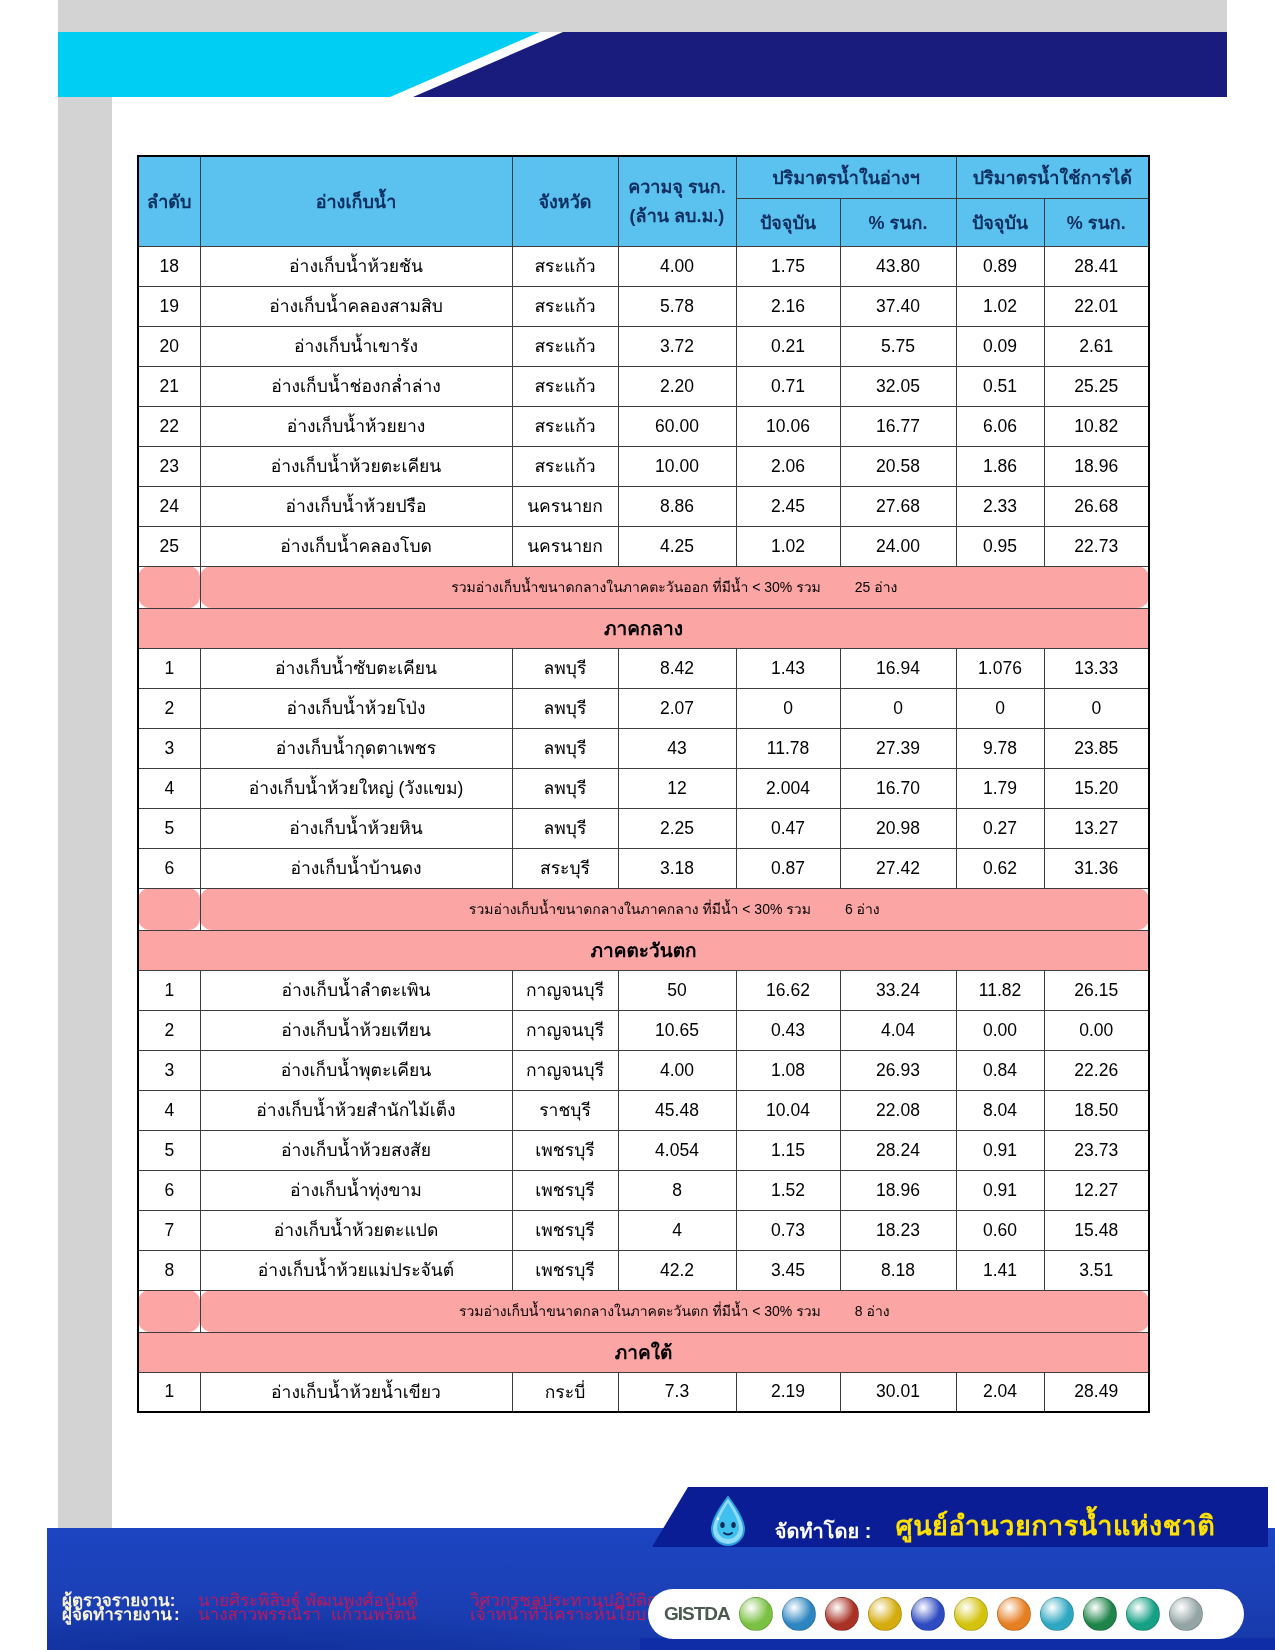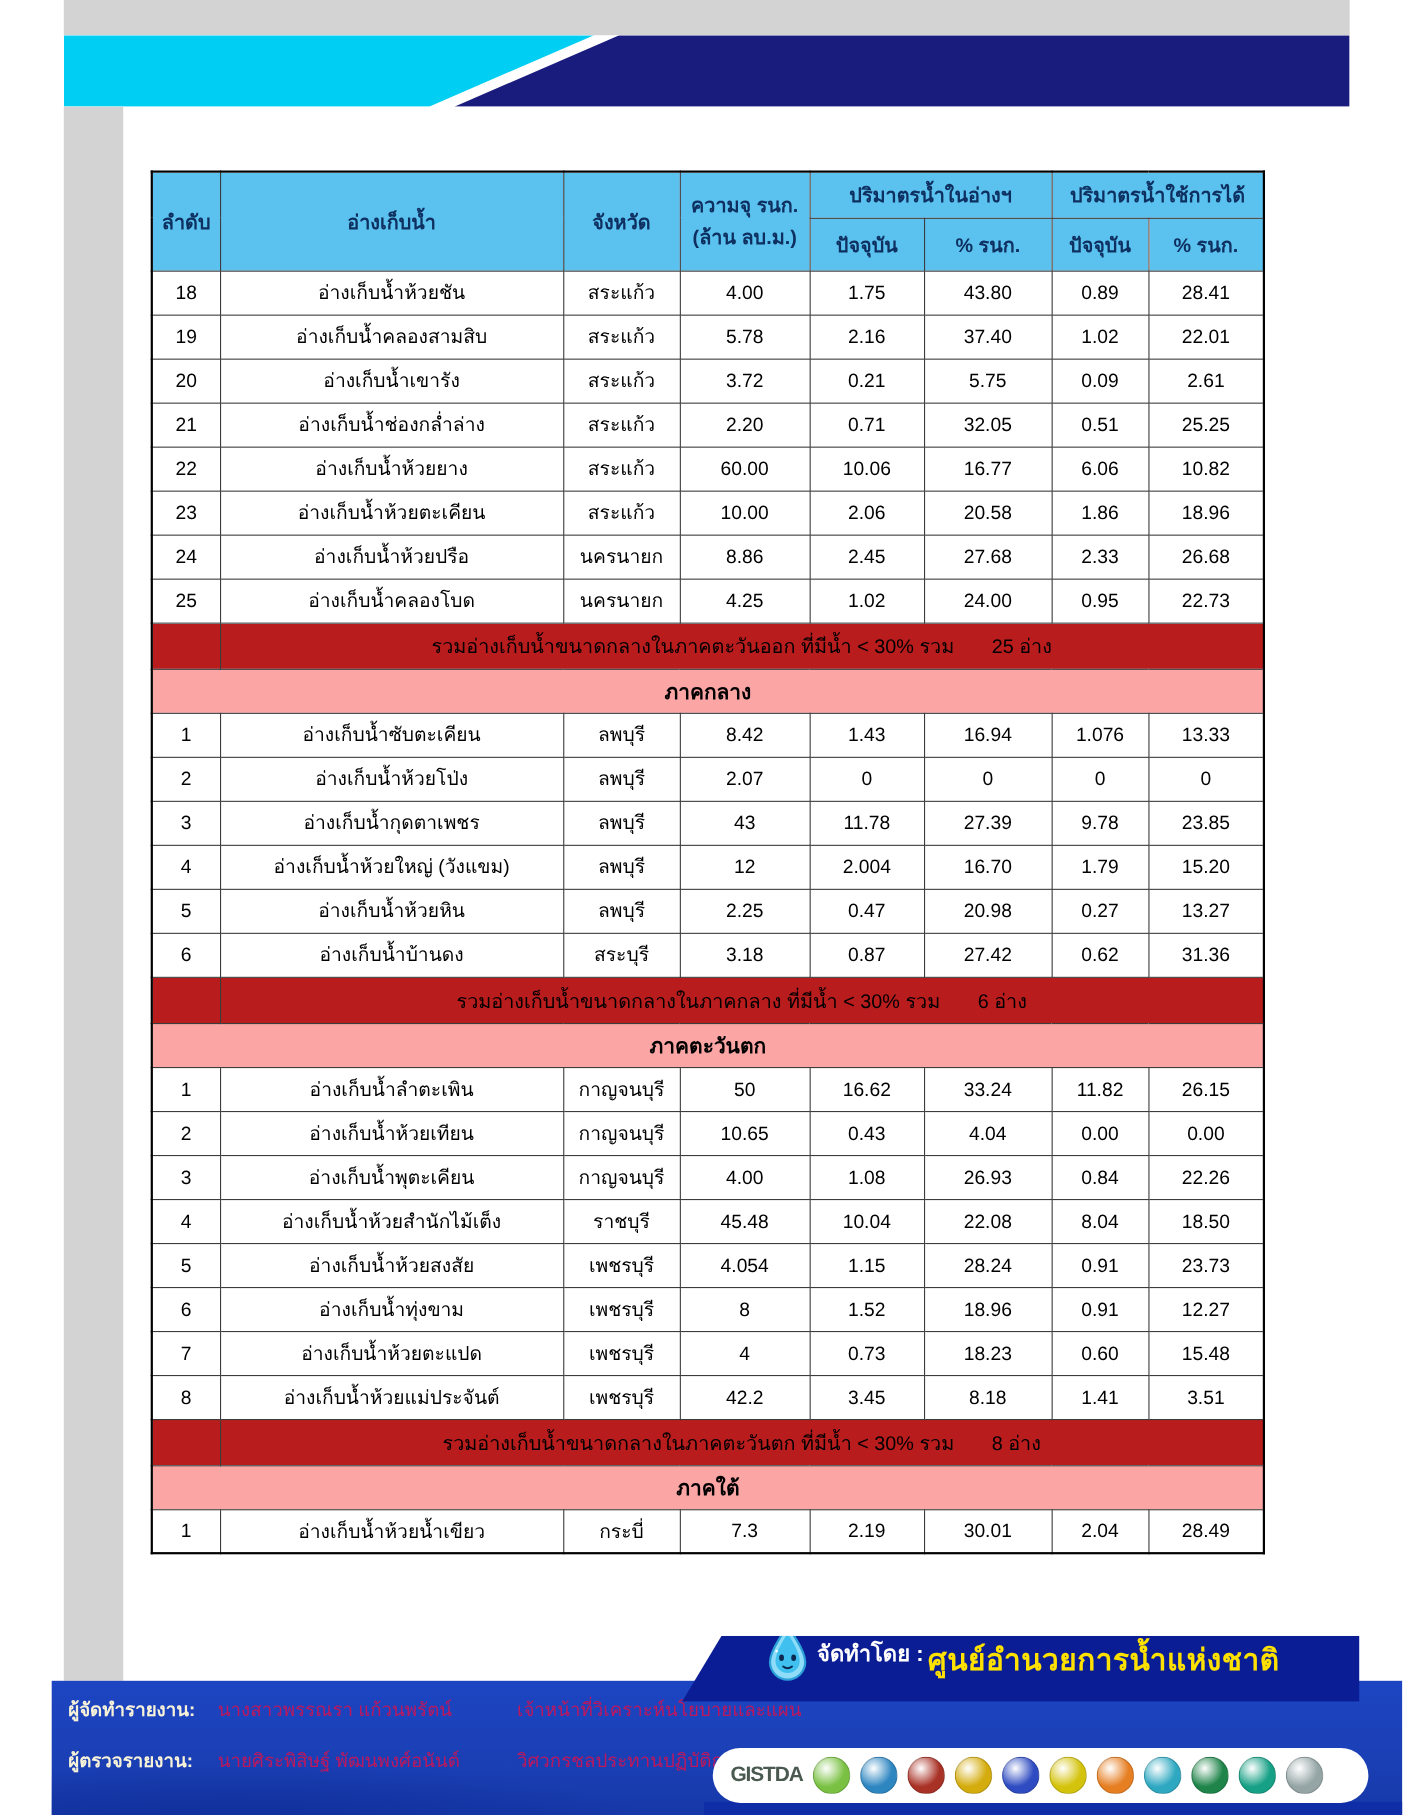--- a/index.html
+++ b/index.html
@@ -21,39 +21,39 @@
 
   
   .table-wrap { position:absolute; left:137px; top:155px; width:1011px; }
   table.res { border-collapse:collapse; width:1011px; table-layout:fixed;
               border:2px solid #000; font-size:17.5px; }
   table.res td, table.res th { border:1px solid #3c3c3c; text-align:center; vertical-align:middle; padding:0 4px; overflow:hidden; }
   thead th { background:#5bc2f0; color:#0e3060; font-weight:bold; font-size:18px; height:42px; }
   thead tr.sub th { height:48px; }
   td.name { text-align:left; padding-left:14px; }
   tbody tr.data td { height:40px; background:#ffffff; }
-  tr.summary td { height:42px; background:#b91c1c; font-size:18px; }
+  tr.summary td { height:42px; background:#fca5a5; font-size:14px;border-radius:12px; }
   tr.summary td.sumtext { text-align:center; }
   tr.section td { height:40px; background:#fca5a5; font-weight:bold; font-size:19px; color:#000; }
   .sum-count { display:inline-block; margin-left:34px; }
 
   
   .footer-band { position:absolute; left:47px; right:0; top:1528px; height:122px;
                  background:linear-gradient(180deg,#1d45c2 0%, #1b40b6 55%, #1638a8 100%); }
   .footer-wave { position:absolute; left:0; right:55%; bottom:0; height:46px;
                  background:radial-gradient(ellipse at 30% 120%, #0f2f9a 0%, rgba(15,47,154,0) 70%); }
 
   .credit { position:absolute; color:#be185d; font-size:17px; white-space:nowrap; }
   .credit-label { color:#f8f3d8; font-weight:bold; }
-  .row1 { top:1540px; } .row2 { top:1586px; }
+  .row1 { top:1600px;font-family:Liberation Mono, monospace; } .row2 { top:1586px; }
   .c1 { left:62px; } .c2 { left:198px; } .c3 { left:470px; }
 
-  .made-plate { position:absolute; left:620px; top:1487px; width:616px; height:60px;
+  .made-plate { position:absolute; left:652px; top:1487px; width:616px; height:60px;
                 background:#0a1d95; clip-path:polygon(36px 0, 100% 0, 100% 100%, 0 100%);
-                display:flex; align-items:flex-start; justify-content:center; gap:4px; }
+                display:flex; align-items:flex-end; justify-content:center; gap:24px; }
   .made-label { color:#ffffff; font-size:20px; font-weight:bold; }
   .made-title { color:#ffe100; font-size:27px; font-weight:bold; letter-spacing:.5px; }
   .mascot { width:46px; height:52px; margin-top:-10px; flex:0 0 auto; }
 
   .contact-row { position:absolute; left:608px; top:1645px; width:660px; height:30px;
                  display:flex; align-items:center; gap:14px; white-space:nowrap; }
   .contact-item { display:flex; align-items:center; gap:6px; font-size:16.5px; font-weight:bold; }
   .contact-white { color:#ffffff; } .contact-cyan { color:#35d8ff; }
   .cicon { width:19px; height:19px; flex:0 0 auto; }
 

